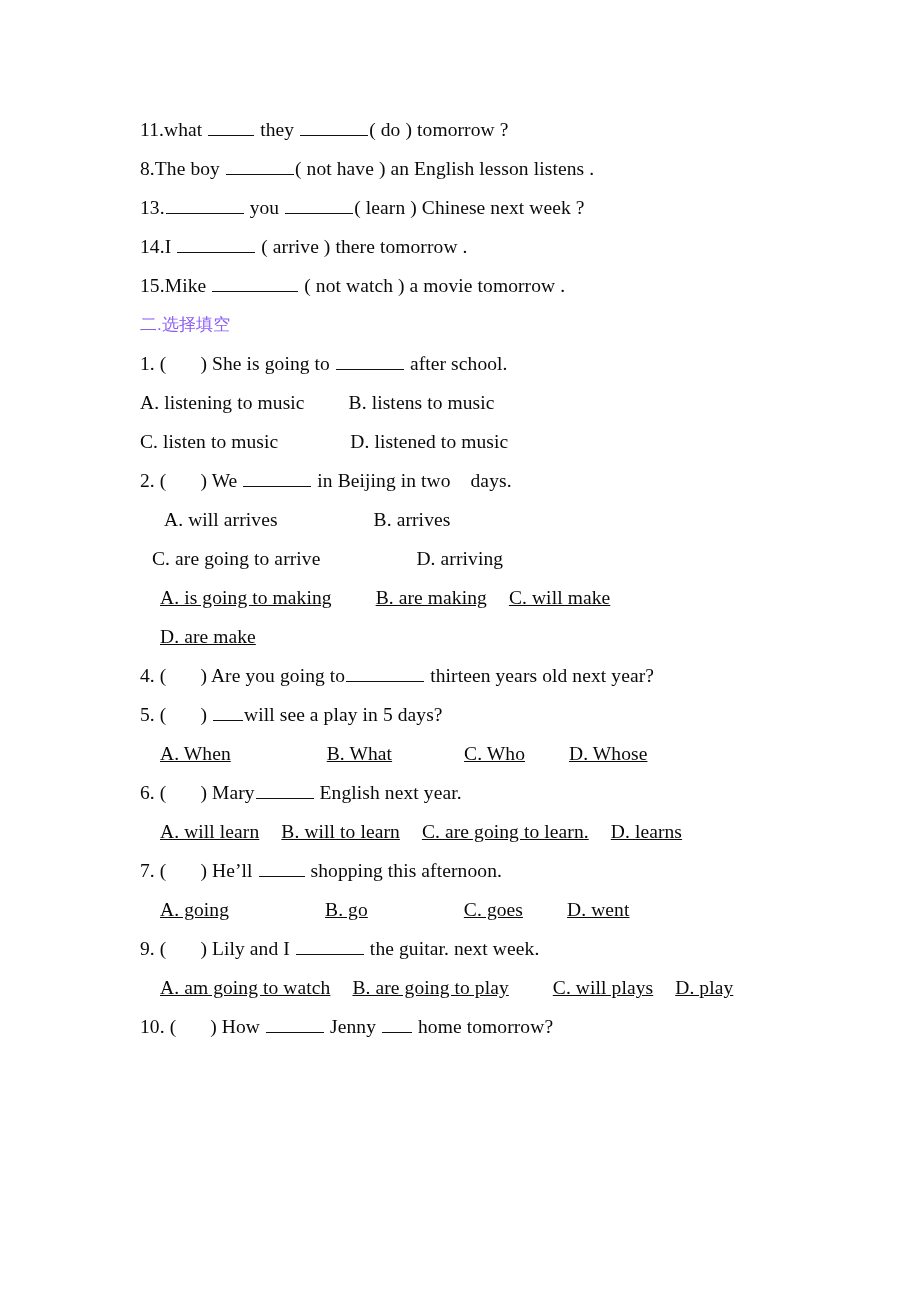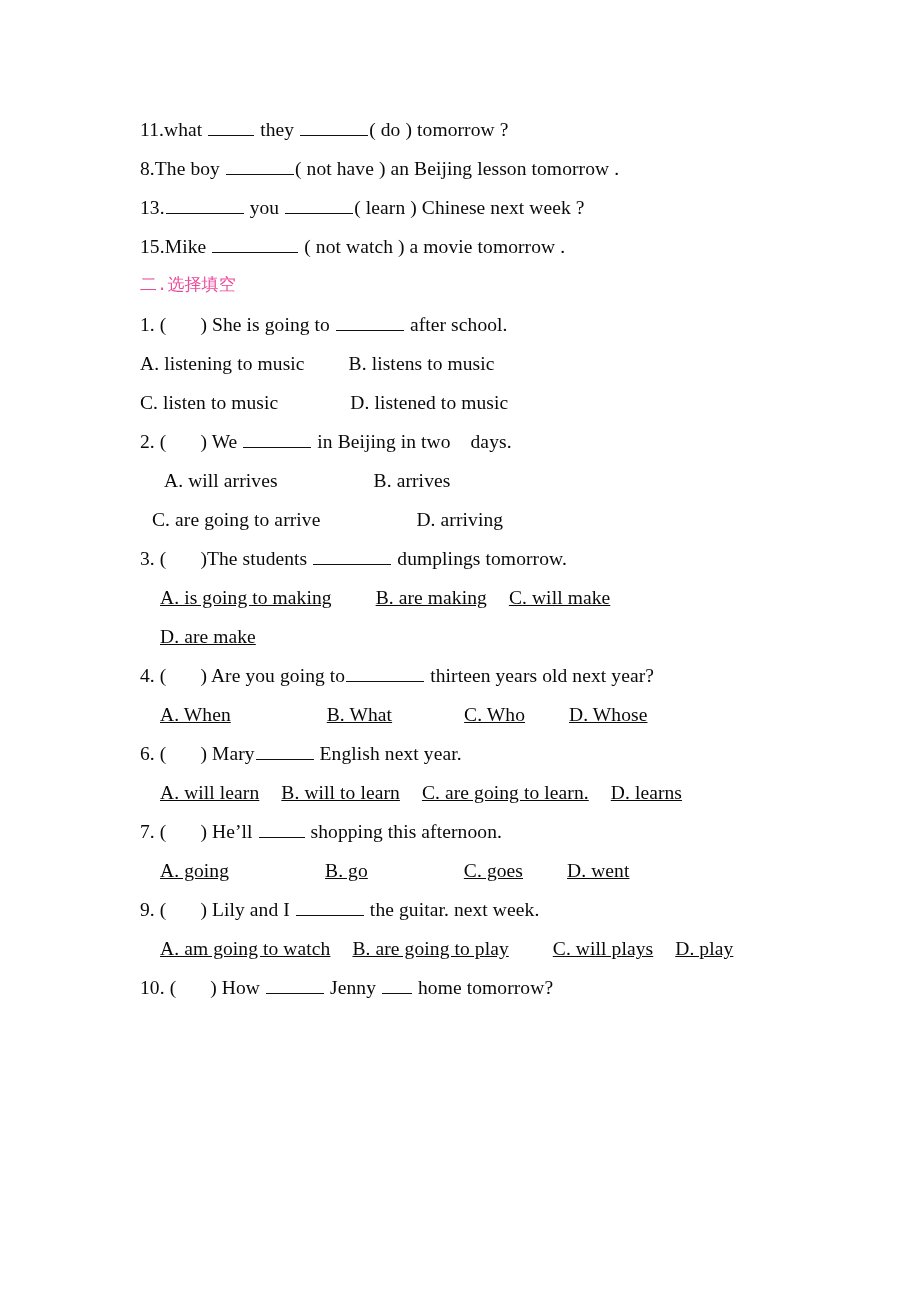--- a/index.html
+++ b/index.html
@@ -32,23 +32,23 @@
   }
   .line {
     font-size: 19.5px;
     line-height: 39px;
     height: 39px;
     white-space: pre;
     letter-spacing: 0.1px;
     color: #0a0a0a;
   }
   .line.cn {
-    font-family: Liberation Mono, monospace;
+    font-family: Liberation Sans, sans-serif;
     font-size: 17px;
-    color: #ec4899;
+    color: #8b5cf6;
   }
   .indent-1 { padding-left: 20px; text-decoration: underline; }
   .indent-2 { padding-left: 12px; font-family: Liberation Serif, serif; }
   .indent-3 { padding-left: 24px; }
   .blank {
     display: inline-block;
     border-bottom: 1.4px solid #111;
     vertical-align: baseline;
     height: 0.92em;
     margin: 0 1px;
@@ -66,43 +66,44 @@
   .opt-gap-xl { display: inline-block; width: 96px; }
 </style>
 </head>
 <body>
 
 <div class="page">
   <div class="content">
 
     <div class="line"><span>11.</span><span>what</span> <span class="blank b-sm"></span> <span>they</span> <span class="blank b-lg"></span><span>( do )</span> <span>tomorrow ?</span></div>
 
-    <div class="line"><span>8.</span><span>The boy</span> <span class="blank b-lg"></span><span>( not have )</span> <span>an Beijing lesson tomorrow .</span></div>
+    <div class="line"><span>8.</span><span>The boy</span> <span class="blank b-lg"></span><span>( not have )</span> <span>an English lesson listens .</span></div>
 
     <div class="line"><span>13.</span><span class="blank b-xl"></span> <span>you</span> <span class="blank b-lg"></span><span>( learn )</span> <span>Chinese next week ?</span></div>
 
+    <div class="line"><span>14.</span><span>I</span> <span class="blank b-xl"></span> <span>( arrive )</span> <span>there tomorrow .</span></div>
 
     <div class="line"><span>15.</span><span>Mike</span> <span class="blank b-xxl"></span> <span>( not watch )</span> <span>a movie tomorrow .</span></div>
 
     <div class="line cn">二.选择填空</div>
 
     <div class="line"><span>1. (</span><span class="paren-gap"></span><span>)</span> <span>She is going to</span> <span class="blank b-lg"></span> <span>after school.</span></div>
     <div class="line"><span>A. listening to music</span><span class="opt-gap-md"></span><span>B. listens to music</span></div>
     <div class="line"><span>C. listen to music</span><span class="opt-gap-lg"></span><span>D. listened to music</span></div>
 
     <div class="line"><span>2. (</span><span class="paren-gap"></span><span>)</span> <span>We</span> <span class="blank b-lg"></span> <span>in Beijing in two    days.</span></div>
     <div class="line indent-3"><span>A. will arrives</span><span class="opt-gap-xl"></span><span>B. arrives</span></div>
     <div class="line indent-2"><span>C. are going to arrive</span><span class="opt-gap-xl"></span><span>D. arriving</span></div>
 
-    <div class="line"><span>3. (</span><span class="paren-gap"></span><span>)</span><span>The students</span> <span class="blank b-xl"></span> <span>dumplings tomorrow.</span></div>
     <div class="line indent-1"><span>A. is going to making</span><span class="opt-gap-md"></span><span>B. are making</span><span class="opt-gap-sm"></span><span>C. will make</span></div>
     <div class="line indent-1"><span>D. are make</span></div>
 
     <div class="line"><span>4. (</span><span class="paren-gap"></span><span>)</span> <span>Are you going to</span><span class="blank b-xl"></span> <span>thirteen years old next year?</span></div>
 
+    <div class="line"><span>5. (</span><span class="paren-gap"></span><span>)</span> <span class="blank b-xs"></span><span>will see a play in 5 days?</span></div>
     <div class="line indent-1"><span>A. When</span><span class="opt-gap-xl"></span><span>B. What</span><span class="opt-gap-lg"></span><span>C. Who</span><span class="opt-gap-md"></span><span>D. Whose</span></div>
 
     <div class="line"><span>6. (</span><span class="paren-gap"></span><span>)</span> <span>Mary</span><span class="blank b-md"></span> <span>English next year.</span></div>
     <div class="line indent-1"><span>A. will learn</span><span class="opt-gap-sm"></span><span>B. will to learn</span><span class="opt-gap-sm"></span><span>C. are going to learn.</span><span class="opt-gap-sm"></span><span>D. learns</span></div>
 
     <div class="line"><span>7. (</span><span class="paren-gap"></span><span>)</span> <span>He’ll</span> <span class="blank b-sm"></span> <span>shopping this afternoon.</span></div>
     <div class="line indent-1"><span>A. going</span><span class="opt-gap-xl"></span><span>B. go</span><span class="opt-gap-xl"></span><span>C. goes</span><span class="opt-gap-md"></span><span>D. went</span></div>
 
 
     <div class="line"><span>9. (</span><span class="paren-gap"></span><span>)</span> <span>Lily and I</span> <span class="blank b-lg"></span> <span>the guitar. next week.</span></div>

